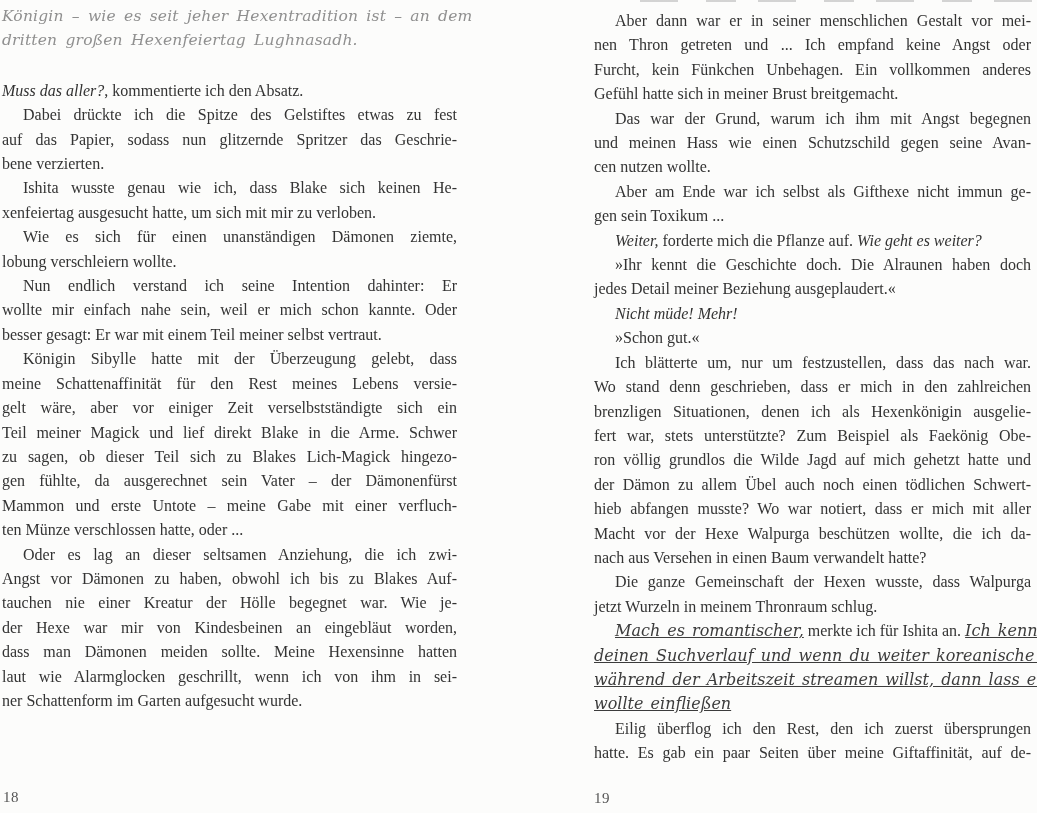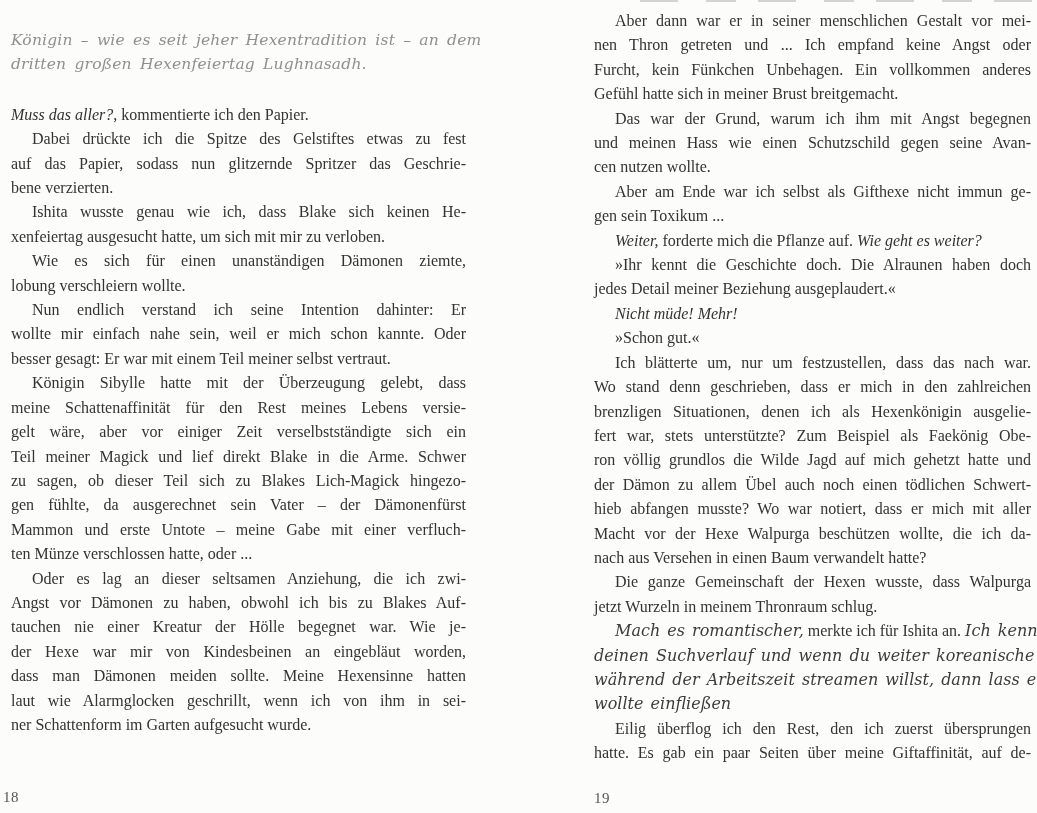--- a/index.html
+++ b/index.html
@@ -10,21 +10,21 @@
     --pagenum:#555555;
     --artifact:#c9c9c9;
   }
   html,body{margin:0;padding:0;}
   body{
     width:1037px;height:813px;position:relative;overflow:hidden;
     background:var(--page-bg);
     font-family:"Liberation Serif",serif;
   }
   .page-col{position:absolute;top:0;}
-  .col-left{left:11px;top:4px;width:455px;margin-top:24px;}
+  .col-left{left:2px;top:4px;width:455px;}
   .col-right{left:594px;top:9px;width:437px;}
   .line{
     display:block;
     font-size:16px;
     line-height:24.4px;
     color:var(--text);
     white-space:nowrap;
   }
   .line.j{
     white-space:normal;
@@ -42,20 +42,21 @@
     font-size:15.5px;
     word-spacing:3px;
     letter-spacing:0.2px;
   }
   .seg-sd{
     font-family:"DejaVu Serif",serif;
     font-style:italic;
     color:var(--script-dark);
     font-size:16px;
     word-spacing:2px;
+    text-decoration:underline;
   }
   .page-number{
     position:absolute;
     font-size:15px;
     color:var(--pagenum);
     letter-spacing:0.5px;
   }
   .pn-left{left:3px;width:455px;top:789px;}
   .pn-right{left:594px;width:437px;top:790px;}
   .scan-artifact{
@@ -69,21 +70,21 @@
 </style>
 </head>
 <body>
 
 <div>
   <div class="scan-artifact"></div>
 
   <div class="page-col col-left">
       <div class="line"><span class="seg-sl">Königin – wie es seit jeher Hexentradition ist – an dem</span></div>
       <div class="line"><span class="seg-sl">dritten großen Hexenfeiertag Lughnasadh.</span></div>
-      <div class="line gap"><span class="seg-i">Muss das aller?</span><span class="seg-n">, kommentierte ich den Papier.</span></div>
+      <div class="line gap"><span class="seg-i">Muss das aller?</span><span class="seg-n">, kommentierte ich den Absatz.</span></div>
       <div class="line j ind"><span class="seg-n">Dabei drückte ich die Spitze des Gelstiftes etwas zu fest</span></div>
       <div class="line j"><span class="seg-n">auf das Papier, sodass nun glitzernde Spritzer das Geschrie-</span></div>
       <div class="line"><span class="seg-n">bene verzierten.</span></div>
       <div class="line j ind"><span class="seg-n">Ishita wusste genau wie ich, dass Blake sich keinen He-</span></div>
       <div class="line"><span class="seg-n">xenfeiertag ausgesucht hatte, um sich mit mir zu verloben.</span></div>
       <div class="line j ind"><span class="seg-n">Wie es sich für einen unanständigen Dämonen ziemte,</span></div>
       <div class="line"><span class="seg-n">lobung verschleiern wollte.</span></div>
       <div class="line j ind"><span class="seg-n">Nun endlich verstand ich seine Intention dahinter: Er</span></div>
       <div class="line j"><span class="seg-n">wollte mir einfach nahe sein, weil er mich schon kannte. Oder</span></div>
       <div class="line"><span class="seg-n">besser gesagt: Er war mit einem Teil meiner selbst vertraut.</span></div>

